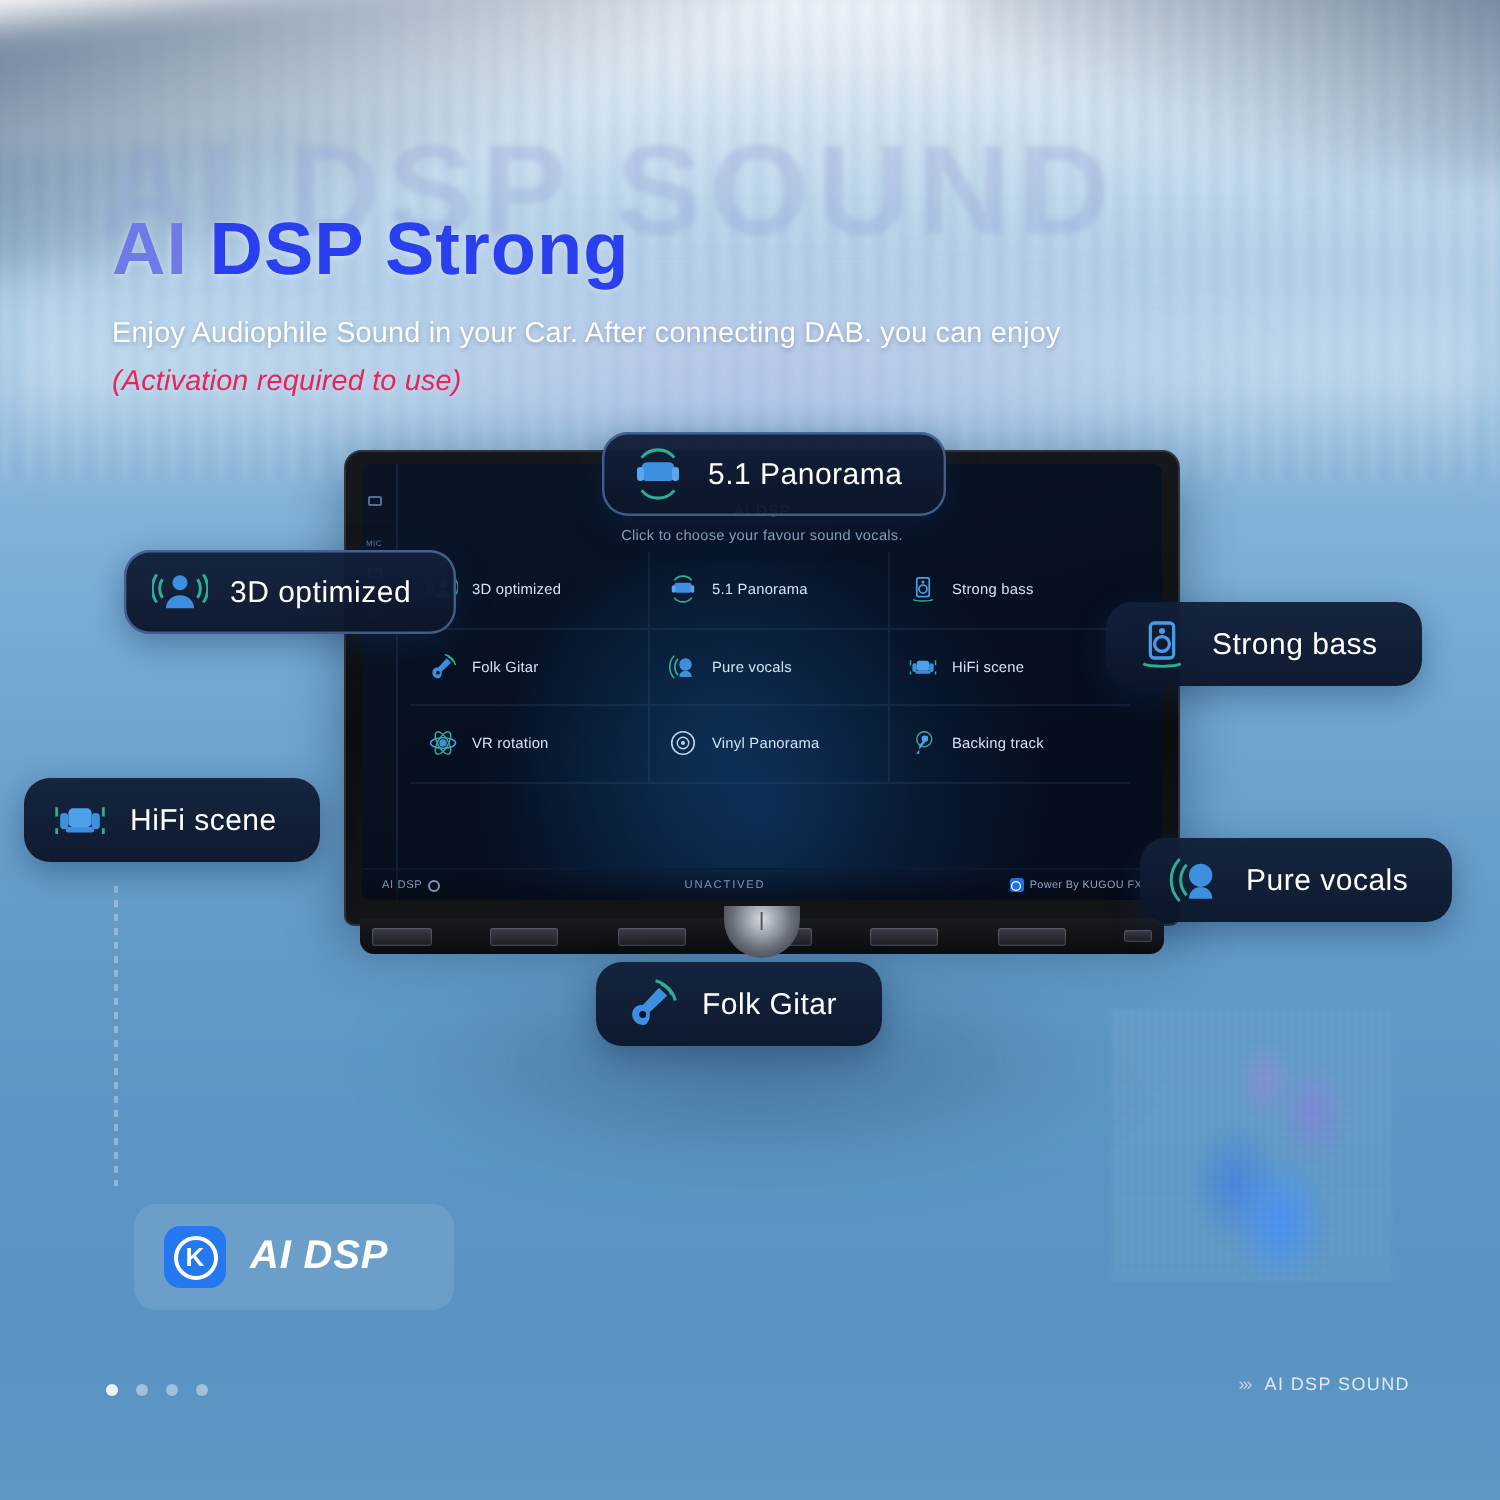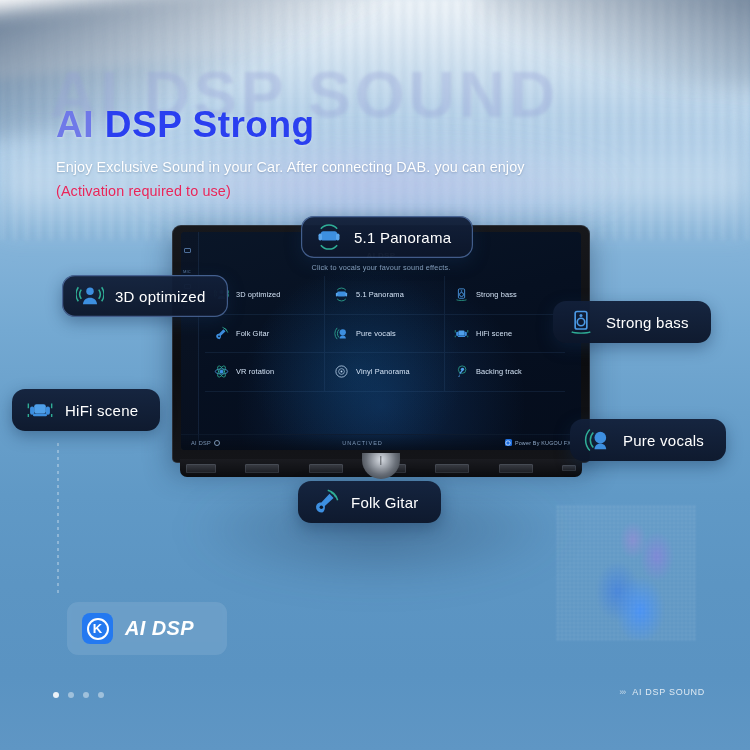--- a/index.html
+++ b/index.html
@@ -121,20 +121,21 @@
   .h-sub {
     margin-top:9px;
     font-size:14.4px; color:#ffffff; line-height:1.62;
     text-shadow:0 1px 2px rgba(40,70,105,.32);
     letter-spacing:.1px;
   }
   .h-note {
     margin-top:4px;
     font-size:14.4px; color:#e8255a; letter-spacing:.1px;
     text-shadow:0 1px 2px rgba(255,255,255,.25);
+    font-style:italic;
   }
 
   
   #device { position:absolute; left:172px; top:225px; width:418px; height:250px; }
   .dev-body {
     position:absolute; left:0; top:0; width:418px; height:238px;
     background:linear-gradient(180deg,#17181c,#0c0d10 60%,#141519);
     border-radius:9px 9px 5px 5px;
     box-shadow:0 10px 28px rgba(20,45,75,.45), inset 0 0 0 1px rgba(120,140,165,.25);
   }
@@ -301,40 +302,40 @@
   <div class="ghost-title">AI DSP SOUND</div>
   <div class="shadow-blob"></div>
   <div class="dot-line"></div>
   <div class="swirl">
     <div class="swirl-dots"></div>
   </div>
 </div>
 
 <div class="header">
   <div class="h-title"><span class="ai">AI </span><span>DSP Strong</span></div>
-  <div class="h-sub">Enjoy Exclusive Sound in your Car. After connecting DAB. you can enjoy</div>
+  <div class="h-sub">Enjoy Audiophile Sound in your Car. After connecting DAB. you can enjoy</div>
   <div class="h-note">(Activation required to use)</div>
 </div>
 
 <div id="device">
   <div class="dev-body"></div>
 
   <div class="dev-screen">
     <div class="screen-glow"></div>
     <div class="screen-glow2"></div>
 
     <div class="sidebar-rail">
       <div class="rail-ic" style="margin-top:16px"></div>
       <div class="rail-item">MIC</div>
       <div class="rail-ic" style="margin-top:10px"></div>
       <div class="rail-item">ESP</div>
     </div>
 
     <div class="scr-title">AI DSP</div>
-    <div class="scr-hint">Click to vocals your favour sound effects.</div>
+    <div class="scr-hint">Click to choose your favour sound vocals.</div>
 
     <div class="grid">
 
       <div class="cell">
         <span class="cell-ic">
           <svg viewBox="0 0 24 24" width="15" height="15">
               <circle cx="12" cy="8" r="3.2" fill="#3d8fe0"></circle>
               <path d="M6 19c0-3.3 2.7-5.6 6-5.6s6 2.3 6 5.6z" fill="#3d8fe0"></path>
               <path d="M4.5 6.5a7 7 0 0 0 0 8M2 4.5a10.5 10.5 0 0 0 0 12" stroke="#2fae96" stroke-width="1.3" fill="none"></path>
               <path d="M19.5 6.5a7 7 0 0 1 0 8M22 4.5a10.5 10.5 0 0 1 0 12" stroke="#2fae96" stroke-width="1.3" fill="none"></path>

